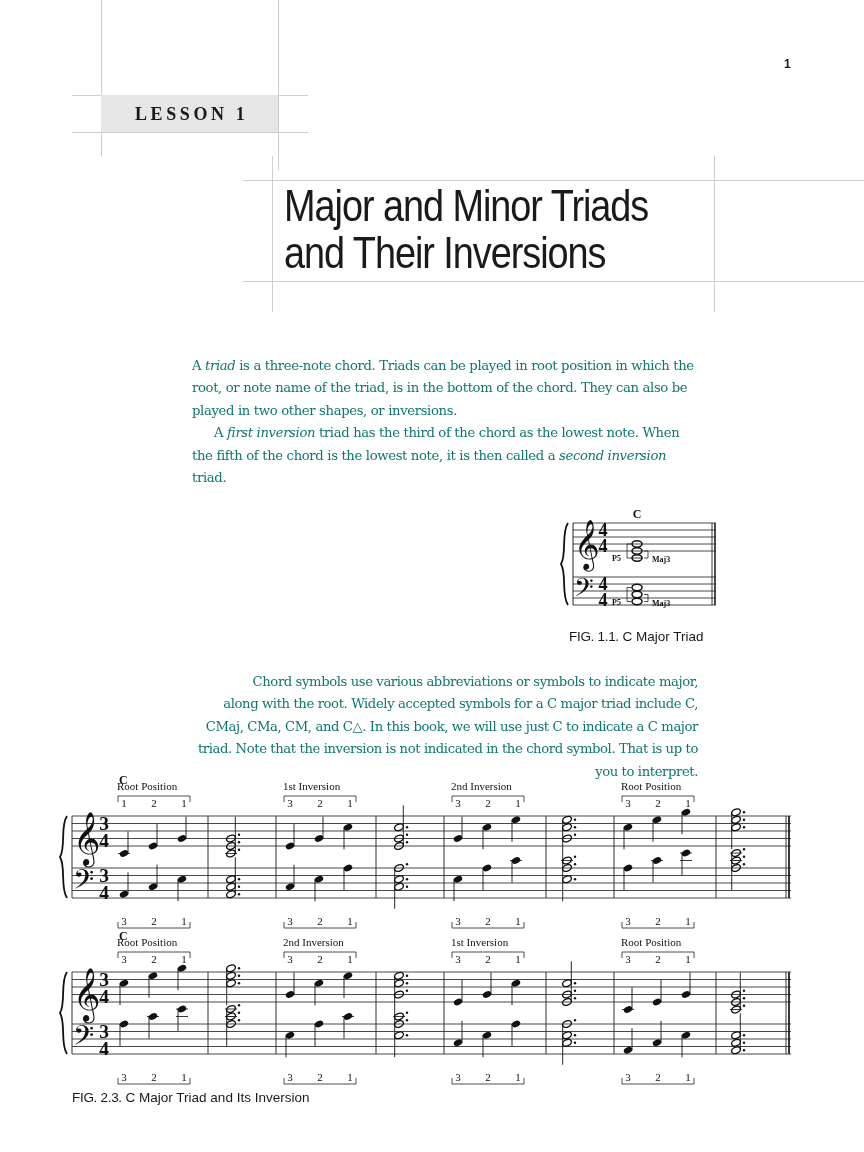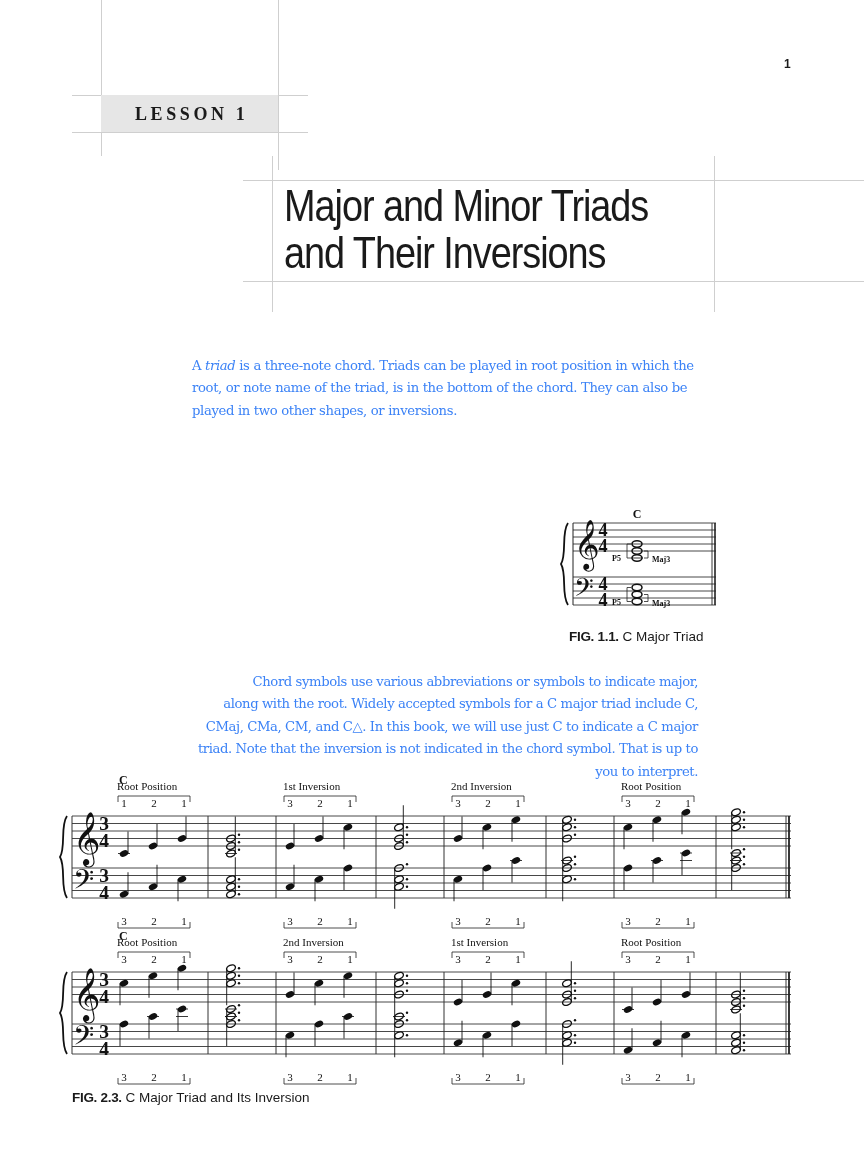--- a/index.html
+++ b/index.html
@@ -2,28 +2,28 @@
 <html><head>
 <meta charset="utf-8">
 <style>
   html, body { margin:0; padding:0; background:#ffffff; }
   body { width:864px; height:1152px; position:relative; overflow:hidden; color:#1a1a1a; }
   .gl { position:absolute; background:#cfcfcf; }
   .lesson-box { position:absolute; left:101px; top:95px; width:177px; height:37px; background:#e6e6e6; }
   .lesson-label { position:absolute; left:135px; top:104px; font-family:Liberation Serif, serif; font-weight:bold; font-size:18px; letter-spacing:3.6px; color:#1a1a1a; }
   .page-number { position:absolute; left:784px; top:57px; font-family:"Liberation Sans", sans-serif; font-weight:bold; font-size:12px; }
   .chapter-title { position:absolute; left:284px; top:182px; font-family:"Liberation Sans", sans-serif; font-size:44px; line-height:47px; letter-spacing:-1.2px; transform:scaleX(0.86); transform-origin:left top; color:#1a1a1a; white-space:nowrap; }
-  .body-text { position:absolute; font-family:"DejaVu Serif", serif; font-size:13.2px; line-height:22.4px; color:#3b82f6; }
+  .body-text { position:absolute; font-family:"DejaVu Serif", serif; font-size:13.2px; line-height:22.4px; color:#0f766e; }
   .body-text p { margin:0; }
   .body-text .ind { text-indent:22px; }
   .p1 { left:192px; top:355px; width:506px; letter-spacing:-0.35px; }
   .p2 { left:192px; top:490px; width:349px; text-align:justify; letter-spacing:-0.4px; }
   .p3 { left:192px; top:671px; width:506px; letter-spacing:-0.4px;text-align:right; }
   .fig-caption { position:absolute; font-family:"Liberation Sans", sans-serif; font-size:13.5px; color:#1a1a1a; }
-  .fig-caption b { font-weight:bold; letter-spacing:-0.3px; }
+  .fig-caption b { font-weight:normal; letter-spacing:-0.3px; }
   .cap1 { left:569px; top:629px; }
   .cap2 { left:72px; top:1090px; }
   svg text { font-family:"Liberation Serif", serif; }
 </style>
 </head>
 <body>
 
 <div class="gl" style="left:101px;top:0;width:1px;height:156px;"></div>
 <div class="gl" style="left:278px;top:0;width:1px;height:170px;"></div>
 <div class="gl" style="left:72px;top:95px;width:236px;height:1px;"></div>
@@ -37,20 +37,21 @@
 
 <div class="page-number">1</div>
 
 <div class="chapter-title">
   <div>Major and Minor Triads</div>
   <div>and Their Inversions</div>
 </div>
 
 <div class="body-text p1">
   <p><span>A </span><i>triad</i><span> is a three-note chord. Triads can be played in root position in which the root, or note name of the triad, is in the bottom of the chord. They can also be played in two other shapes, or inversions.</span></p>
+  <p class="ind"><span>A </span><i>first inversion</i><span> triad has the third of the chord as the lowest note. When the fifth of the chord is the lowest note, it is then called a </span><i>second inversion</i><span> triad.</span></p>
 </div>
 
 <div class="body-text p2">
 </div>
 
 <div class="body-text p3">
   <p class="ind"><span>Chord symbols use various abbreviations or symbols to indicate major, along with the root. Widely accepted symbols for a C major triad include C, CMaj, CMa, CM, and C△. In this book, we will use just C to indicate a C major triad. Note that the inversion is not indicated in the chord symbol. That is up to you to interpret.</span></p>
 </div>
 
 <svg id="fig11" style="position:absolute;left:560px;top:505px;" width="170" height="112" viewBox="0 0 170 112">

